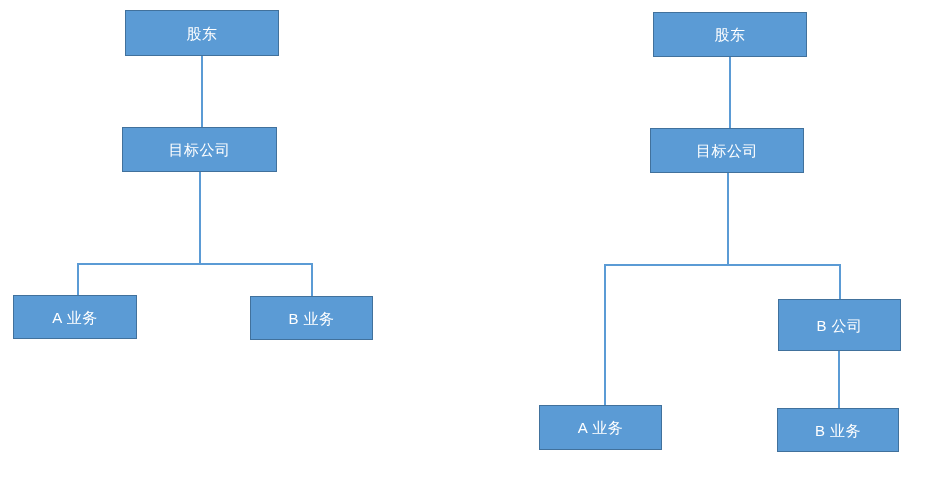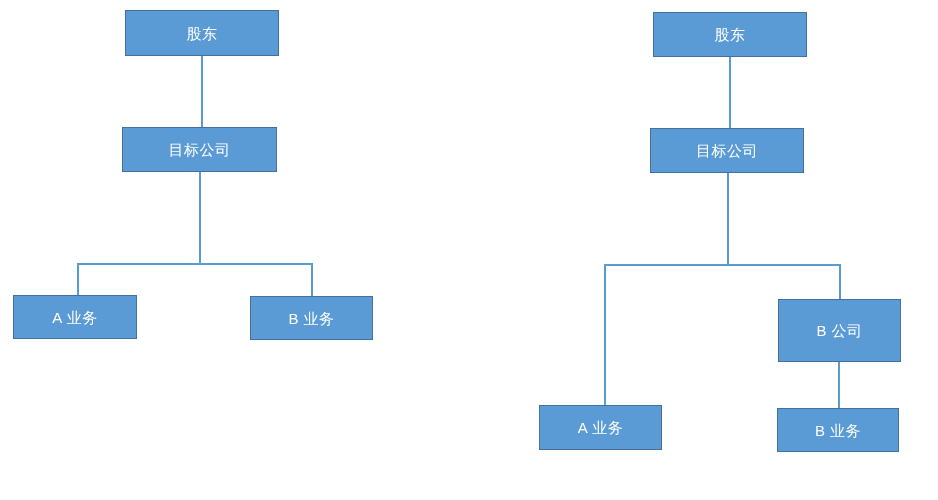--- a/index.html
+++ b/index.html
@@ -83,21 +83,21 @@
       <div class="connector h" style="left: 604px; top: 264px; background: rgb(91, 155, 213); width: 236px;"></div>
       <div class="connector v" style="left: 604px; top: 264px; background: rgb(91, 155, 213); height: 142px;"></div>
       <div class="connector v" style="left: 839px; top: 264px; background: rgb(91, 155, 213); height: 36px;"></div>
       <div class="connector v" style="left: 838px; top: 345px; background: rgb(91, 155, 213); height: 64px;"></div>
       <div class="node" style="left: 653px; top: 12px; width: 154px; height: 45px; background: rgb(91, 155, 213); border-color: rgb(65, 113, 156); color: rgb(255, 255, 255);">
         <span class="node-label">股东</span>
       </div>
       <div class="node" style="left: 650px; top: 128px; width: 154px; height: 45px; background: rgb(91, 155, 213); border-color: rgb(65, 113, 156); color: rgb(255, 255, 255);">
         <span class="node-label">目标公司</span>
       </div>
-      <div class="node" style="left: 778px; top: 299px; width: 123px; height: 63px; background: rgb(91, 155, 213); border-color: rgb(65, 113, 156); color: rgb(255, 255, 255);">
+      <div class="node" style="left: 778px; top: 299px; width: 123px; height: 52px; background: rgb(91, 155, 213); border-color: rgb(65, 113, 156); color: rgb(255, 255, 255);">
         <span class="node-label">B 公司</span>
       </div>
       <div class="node" style="left: 539px; top: 405px; width: 123px; height: 45px; background: rgb(91, 155, 213); border-color: rgb(65, 113, 156); color: rgb(255, 255, 255);">
         <span class="node-label">A 业务</span>
       </div>
       <div class="node" style="left: 777px; top: 408px; width: 122px; height: 44px; background: rgb(91, 155, 213); border-color: rgb(65, 113, 156); color: rgb(255, 255, 255);">
         <span class="node-label">B 业务</span>
       </div>
     </div>
   </div>

